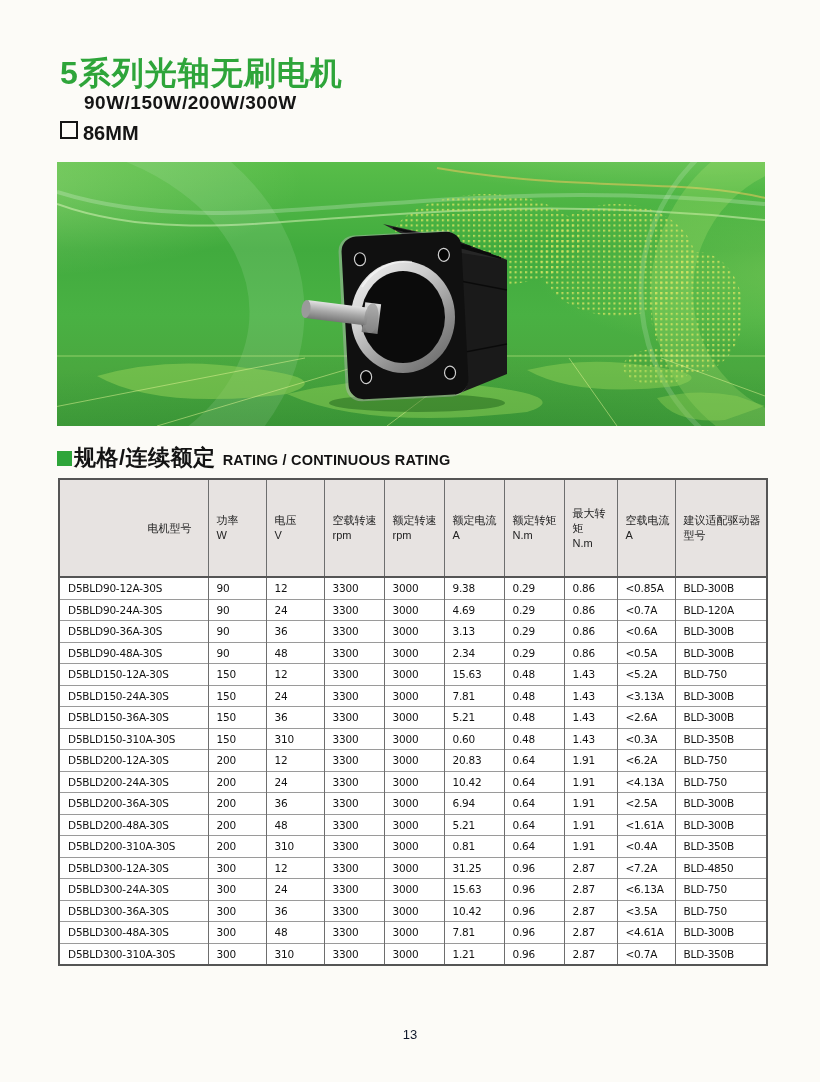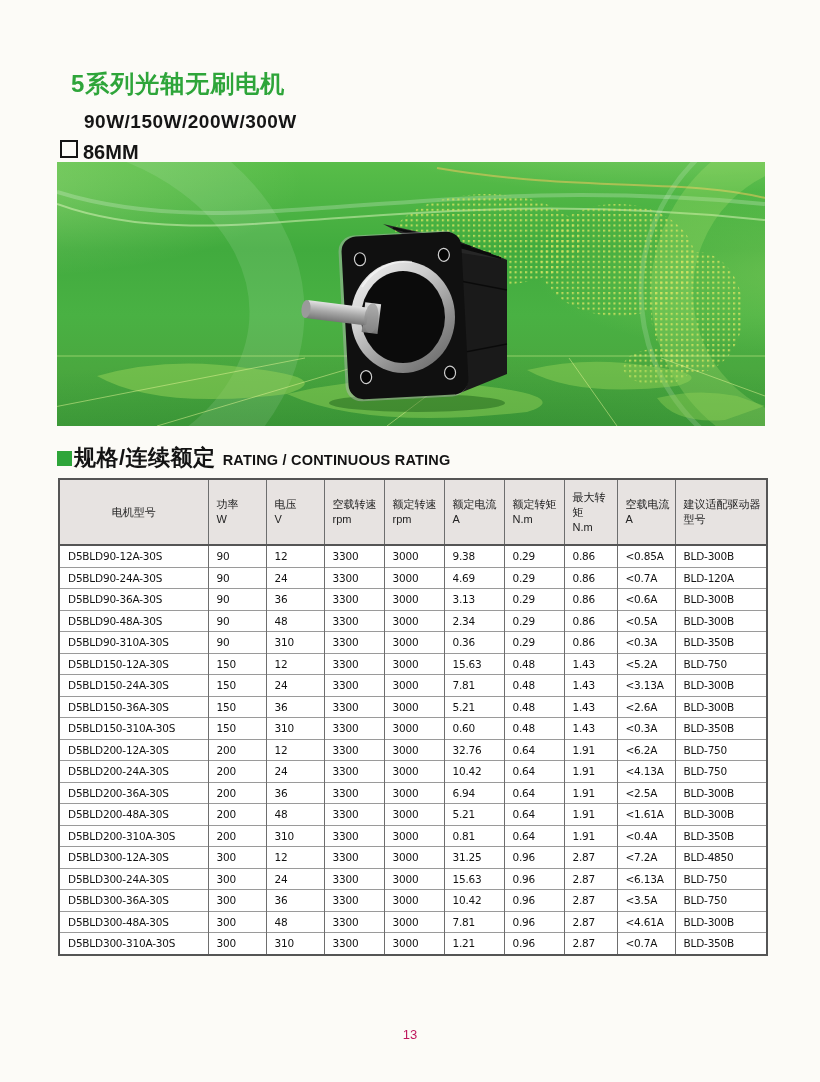--- a/index.html
+++ b/index.html
@@ -1,21 +1,21 @@
 <!DOCTYPE html>
 <html><head>
 <meta charset="utf-8">
 <style>
   html,body{margin:0;padding:0;background:#fcfbf7;}
   .page{position:relative;width:820px;height:1082px;background:#fcfbf7;overflow:hidden;
         font-family:"Liberation Sans","DejaVu Sans",sans-serif;color:#111;}
 
   
   .hdr{position:absolute;left:60px;top:58px;}
-  .hdr h1{margin:11px;font-size:24px;line-height:30px;font-weight:700;color:#2ea53a;letter-spacing:1px;}
+  .hdr h1{margin:0;font-size:32px;line-height:30px;font-weight:700;color:#2ea53a;letter-spacing:1px;}
   .hdr .sub{margin-top:3px;font-size:19px;line-height:24px;font-weight:700;color:#151515;letter-spacing:.5px;margin-left:24px;}
   .hdr .frame{margin-top:6px;font-size:20px;line-height:24px;font-weight:700;color:#151515;display:flex;}
   .sq-outline{display:inline-block;width:14px;height:14px;border:2.5px solid #141414;margin-right:5px;}
 
   
   .banner{position:absolute;left:57px;top:162px;width:708px;height:264px;overflow:hidden;
     background:
       radial-gradient(120% 90% at 85% -25%, rgba(255,252,205,.28), rgba(255,252,205,0) 42%),
       radial-gradient(90% 70% at -12% 8%, rgba(225,250,175,.30), rgba(225,250,175,0) 52%),
       radial-gradient(70% 55% at 108% 42%, rgba(175,228,110,.35), rgba(175,228,110,0) 58%),
@@ -28,29 +28,29 @@
   .sq-green{width:15px;height:15px;background:#2ea53a;align-self:center;margin-right:2px;}
   .sect .cn{font-size:22px;font-weight:700;color:#131313;letter-spacing:.5px;}
   .sect .en{font-size:14.5px;font-weight:700;color:#131313;margin-left:7px;letter-spacing:.2px;}
 
   
   .tbl-wrap{position:absolute;left:58px;top:478px;width:708px;}
   table{border-collapse:collapse;width:708px;table-layout:fixed;background:#fff;border:2px solid #555;}
   th{background:#e7e3e1;border-left:1px solid #6e6e6e;border-bottom:2px solid #555;
      height:64px;vertical-align:middle;text-align:left;padding:0 2px 0 8px;
      font-size:11px;font-weight:400;color:#232323;line-height:15px;}
-  th:first-child{border-left:none;text-align:center;padding:0;}
+  th:first-child{border-left:none;text-align:right;padding:16px;}
   td{border-left:1px solid #6e6e6e;border-top:1px solid #9a9a9a;height:20.5px;
      padding:0 2px 0 8px;font-size:10.5px;font-family:"DejaVu Sans","Liberation Sans",sans-serif;
      color:#121212;letter-spacing:-.2px;white-space:nowrap;overflow:hidden;}
   td:first-child{border-left:none;}
   tbody tr:first-child td{border-top:none;margin-left:8px;}
 
   
-  .pagenum{position:absolute;left:0;right:0;top:1027px;text-align:center;font-size:13px;color:#be185d;}
+  .pagenum{position:absolute;left:0;right:0;top:1027px;text-align:center;font-size:13px;color:#0f172a;}
 </style>
 </head>
 <body>
 
 <div class="page">
 
   <div class="hdr">
     <h1>5系列光轴无刷电机</h1>
     <div class="sub">90W/150W/200W/300W</div>
     <div class="frame">
@@ -253,32 +253,20 @@
             <td>48</td>
             <td>3300</td>
             <td>3000</td>
             <td>2.34</td>
             <td>0.29</td>
             <td>0.86</td>
             <td>&lt;0.5A</td>
             <td>BLD-300B</td>
           </tr>
           <tr>
-            <td>D5BLD90-310A-30S</td>
-            <td>90</td>
-            <td>310</td>
-            <td>3300</td>
-            <td>3000</td>
-            <td>0.36</td>
-            <td>0.29</td>
-            <td>0.86</td>
-            <td>&lt;0.3A</td>
-            <td>BLD-350B</td>
-          </tr>
-          <tr>
             <td>D5BLD150-12A-30S</td>
             <td>150</td>
             <td>12</td>
             <td>3300</td>
             <td>3000</td>
             <td>15.63</td>
             <td>0.48</td>
             <td>1.43</td>
             <td>&lt;5.2A</td>
             <td>BLD-750</td>
@@ -318,21 +306,21 @@
             <td>1.43</td>
             <td>&lt;0.3A</td>
             <td>BLD-350B</td>
           </tr>
           <tr>
             <td>D5BLD200-12A-30S</td>
             <td>200</td>
             <td>12</td>
             <td>3300</td>
             <td>3000</td>
-            <td>32.76</td>
+            <td>20.83</td>
             <td>0.64</td>
             <td>1.91</td>
             <td>&lt;6.2A</td>
             <td>BLD-750</td>
           </tr>
           <tr>
             <td>D5BLD200-24A-30S</td>
             <td>200</td>
             <td>24</td>
             <td>3300</td>

